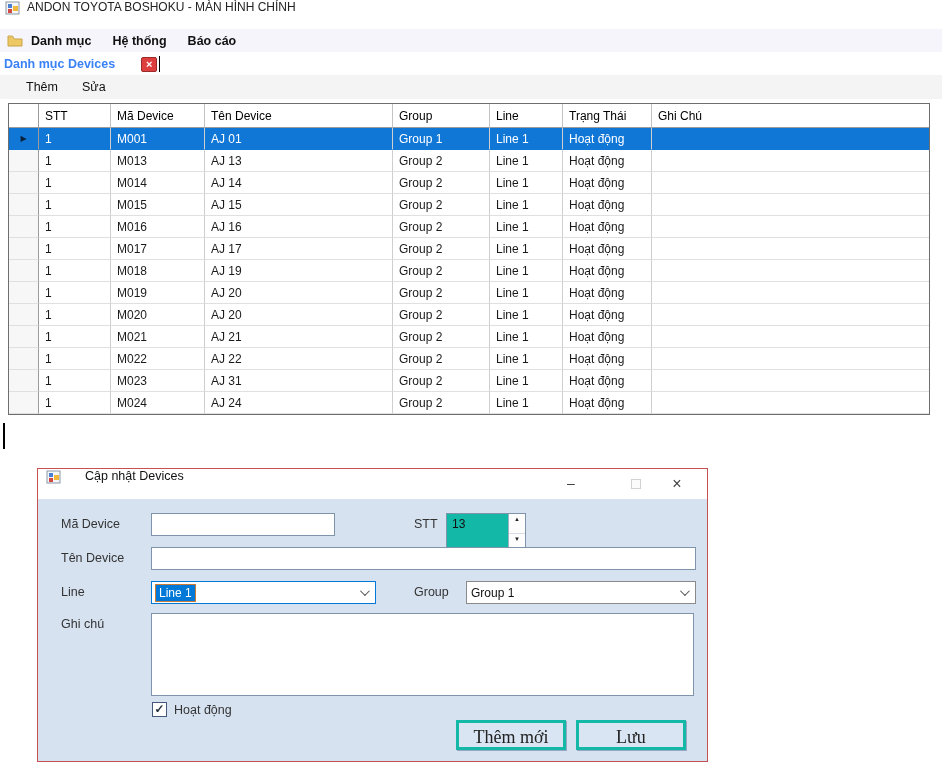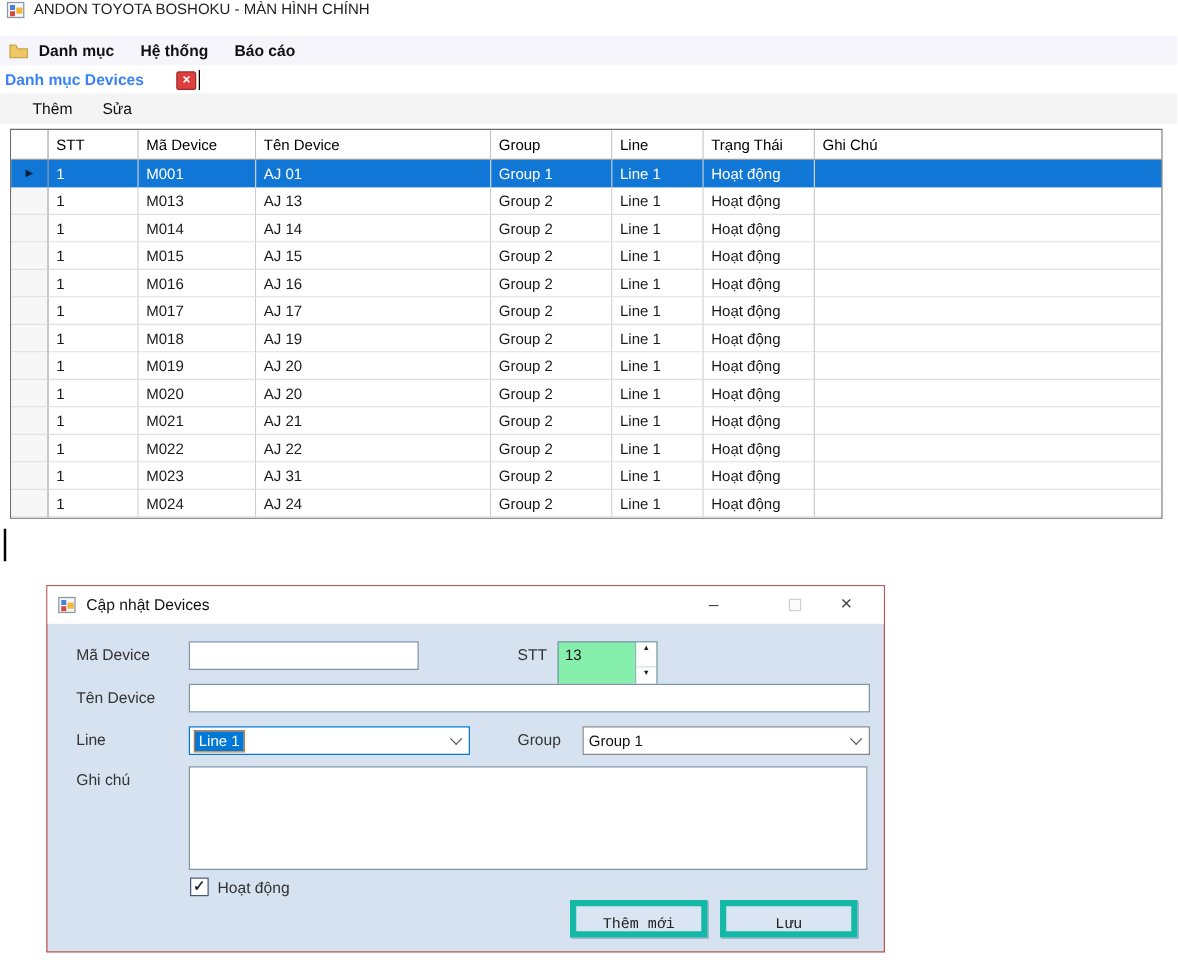--- a/index.html
+++ b/index.html
@@ -74,38 +74,38 @@
   .grid tr.selected td.rowhdr { color: #09223b; }
   .grid th:last-child, .grid td:last-child { border-right: none; }
 
   
   .dialog {
     position: absolute; left: 37px; top: 468px; width: 671px; height: 294px;
     background: #d6e2f0; border: 1px solid var(--dialog-border);
   }
   .dialog-titlebar {
     position: absolute; left: 0; top: 0; width: 100%; height: 30px;
-    background: #ffffff; display: flex; align-items: center; gap: 7px; padding-left: 8px;
+    background: #ffffff; display: flex; gap: 23px; padding-left: 8px;
     font-size: 12.5px; color: #111;
   }
   .winbtn { position: absolute; top: 4px; width: 26px; height: 22px; text-align: center; color: #444; }
   .btn-min  { left: 520px; font-size: 14px; line-height: 20px; }
   .btn-max  { left: 585px; }
   .btn-max .sq { display: inline-block; width: 10px; height: 10px; margin-top: 6px; border: 1px solid #d2d2d2; background: #fbfbfb; }
   .btn-close{ left: 626px; font-size: 16px; line-height: 21px; }
 
   .dlg-label { position: absolute; color: #333; font-size: 12.5px; }
   .dlg-input {
     position: absolute; height: 23px; background: #fff;
     border: 1px solid #7f93ab; font-family: "Liberation Sans", sans-serif;
     font-size: 12px; padding: 0 4px; color: #111; outline: none;
   }
   .spinner {
     position: absolute; left: 408px; top: 44px; width: 80px; height: 41px;
-    background: #86efac; border: 1px solid #7f93ab; display: flex;
+    background: #14b8a6; border: 1px solid #7f93ab; display: flex;
   }
   .spin-value { flex: 1; padding: 3px 0 0 5px; font-size: 12px; color: #111; }
   .spin-btns { width: 17px; border-left: 1px solid #9fb0c4; display: flex; flex-direction: column; }
   .spin-btns span { flex: 1; font-size: 6px; line-height: 10px; text-align: center; color: #222; background: #fdfdfd; }
   .spin-btns span:first-child { border-bottom: 1px solid #d6dde6; }
 
   .combo {
     position: absolute; height: 23px; background: #fff; border: 1px solid #8a8a8a;
     display: flex; align-items: center; padding-left: 4px; font-size: 12px; color: #111;
   }
@@ -126,23 +126,23 @@
   }
   .checkbox-row { position: absolute; left: 114px; top: 233px; display: flex; align-items: center; gap: 7px; }
   .checkbox {
     width: 15px; height: 15px; background: #fff; border: 1px solid #44597a;
     font-size: 12px; line-height: 13px; text-align: center; color: #1c2a3a; font-weight: bold;
   }
   .checkbox-label { color: #333; font-size: 12.5px; }
 
   .dlg-button {
     position: absolute; top: 251px; width: 110px; height: 30px;
-    background: #d9e5f2; border: 5px solid #14b8a6;
+    background: #d9e5f2; border: 3px solid #14b8a6;
     box-shadow: 1px 1px 0 rgba(70, 96, 140, 0.45);
-    font-family: Liberation Mono, monospace; font-size: 12px; color: #222;
+    font-family: Liberation Serif, serif; font-size: 18px; color: #222;
     text-align: center; line-height: 28px; cursor: default;
   }
   .btn-them { left: 418px; }
   .btn-luu  { left: 538px; }
 
   .icon16 { width: 16px; height: 16px; display: inline-block; flex: 0 0 auto; }
 </style>
 </head>
 <body>
 

